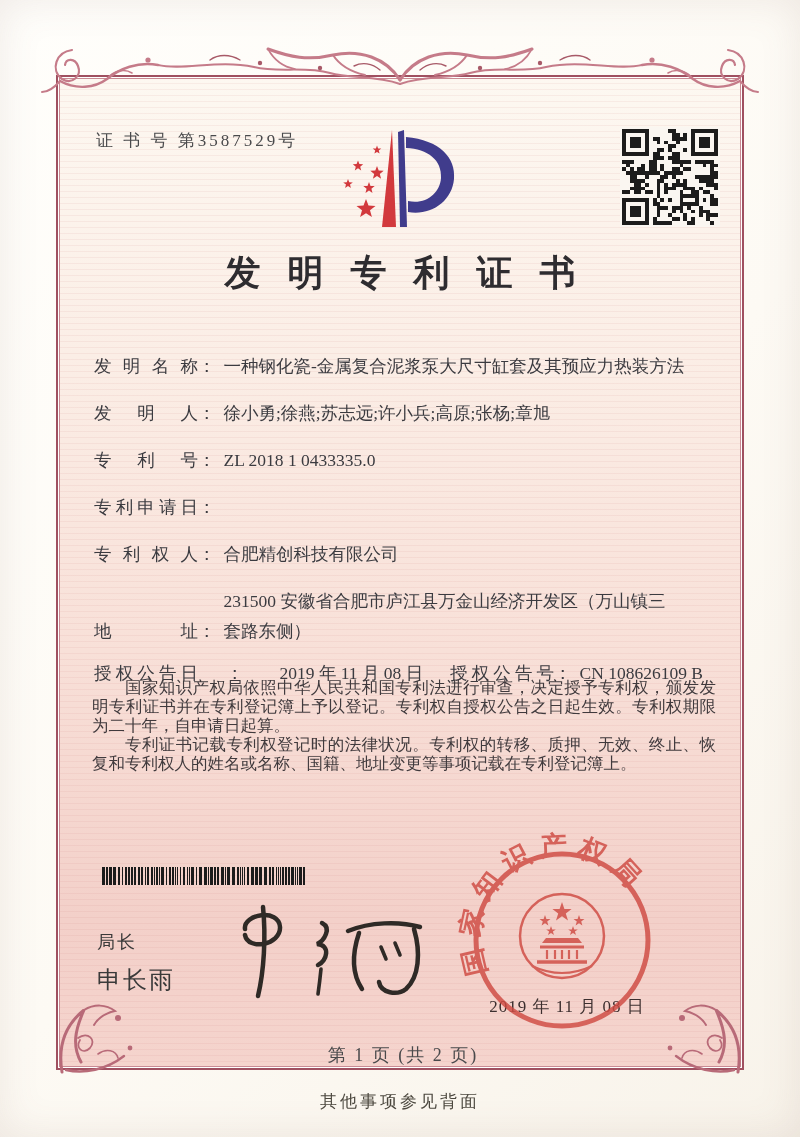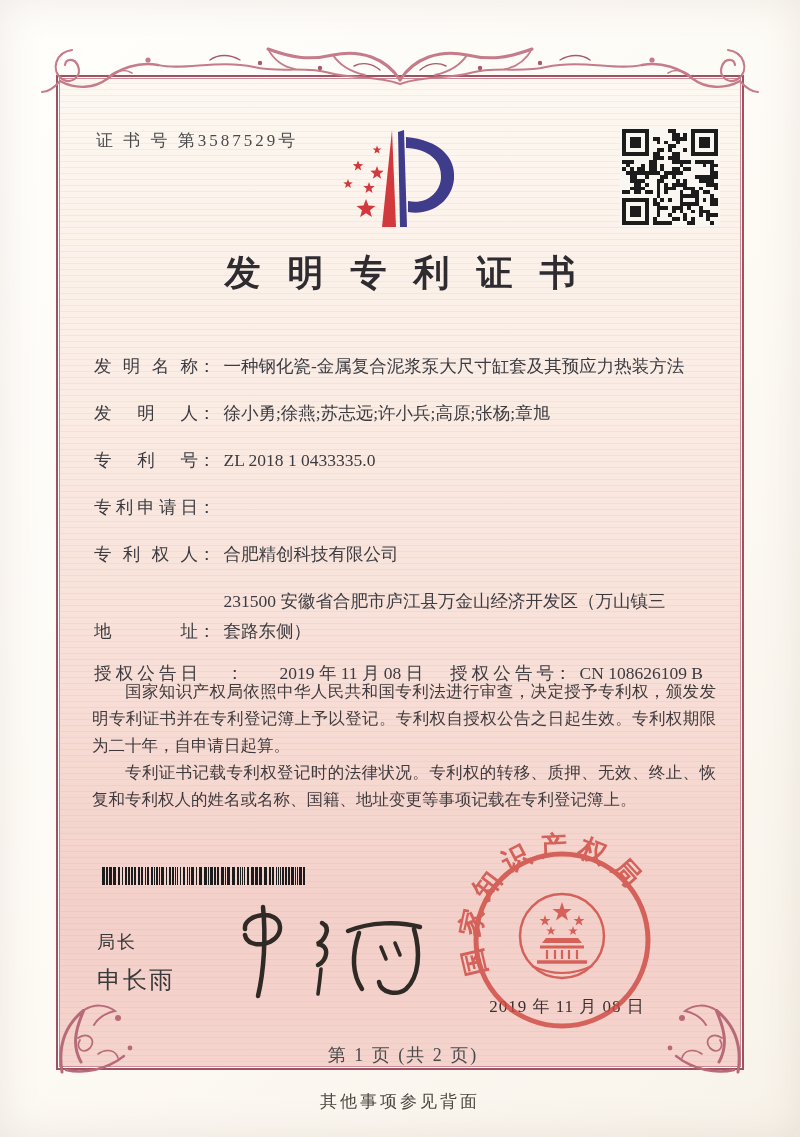--- a/index.html
+++ b/index.html
@@ -33,21 +33,21 @@
   .lab { display:inline-block; width:104px; text-align:justify; text-align-last:justify; flex:none; }
   .colon { flex:none; margin-right:8px; }
   .val { flex:1; }
   .row-addr { margin-bottom:12px; }
   .row-addr .val { max-width:442px; }
   .row-grant { display:flex; }
   .pair { display:flex; }
   .pair-left { width:356px; flex:none;gap:28px; }
 
   
-  .paras { left:34px; top:601px; width:624px; font-size:16.5px; line-height:27px; color:#403a3d; }
+  .paras { left:34px; top:601px; width:624px; font-size:16.5px; line-height:19px; color:#403a3d; }
   .paras p { text-indent:2em; text-align:justify; }
 
   .barcode { left:44px; top:790px; width:206px; height:18px; }
 
   .signer-title { left:39px; top:853px; font-size:18px; color:#3a3a3a; letter-spacing:2px; }
   .signer-name  { left:39px; top:887px; font-size:24px; color:#3a3a3a; letter-spacing:2px; }
   .signature { left:165px; top:822px; width:215px; height:105px; }
 
   .seal-date { left:406px; top:918px; width:206px; text-align:center; font-size:17px;
                color:#3c2f2f; letter-spacing:1px; z-index:3; }

